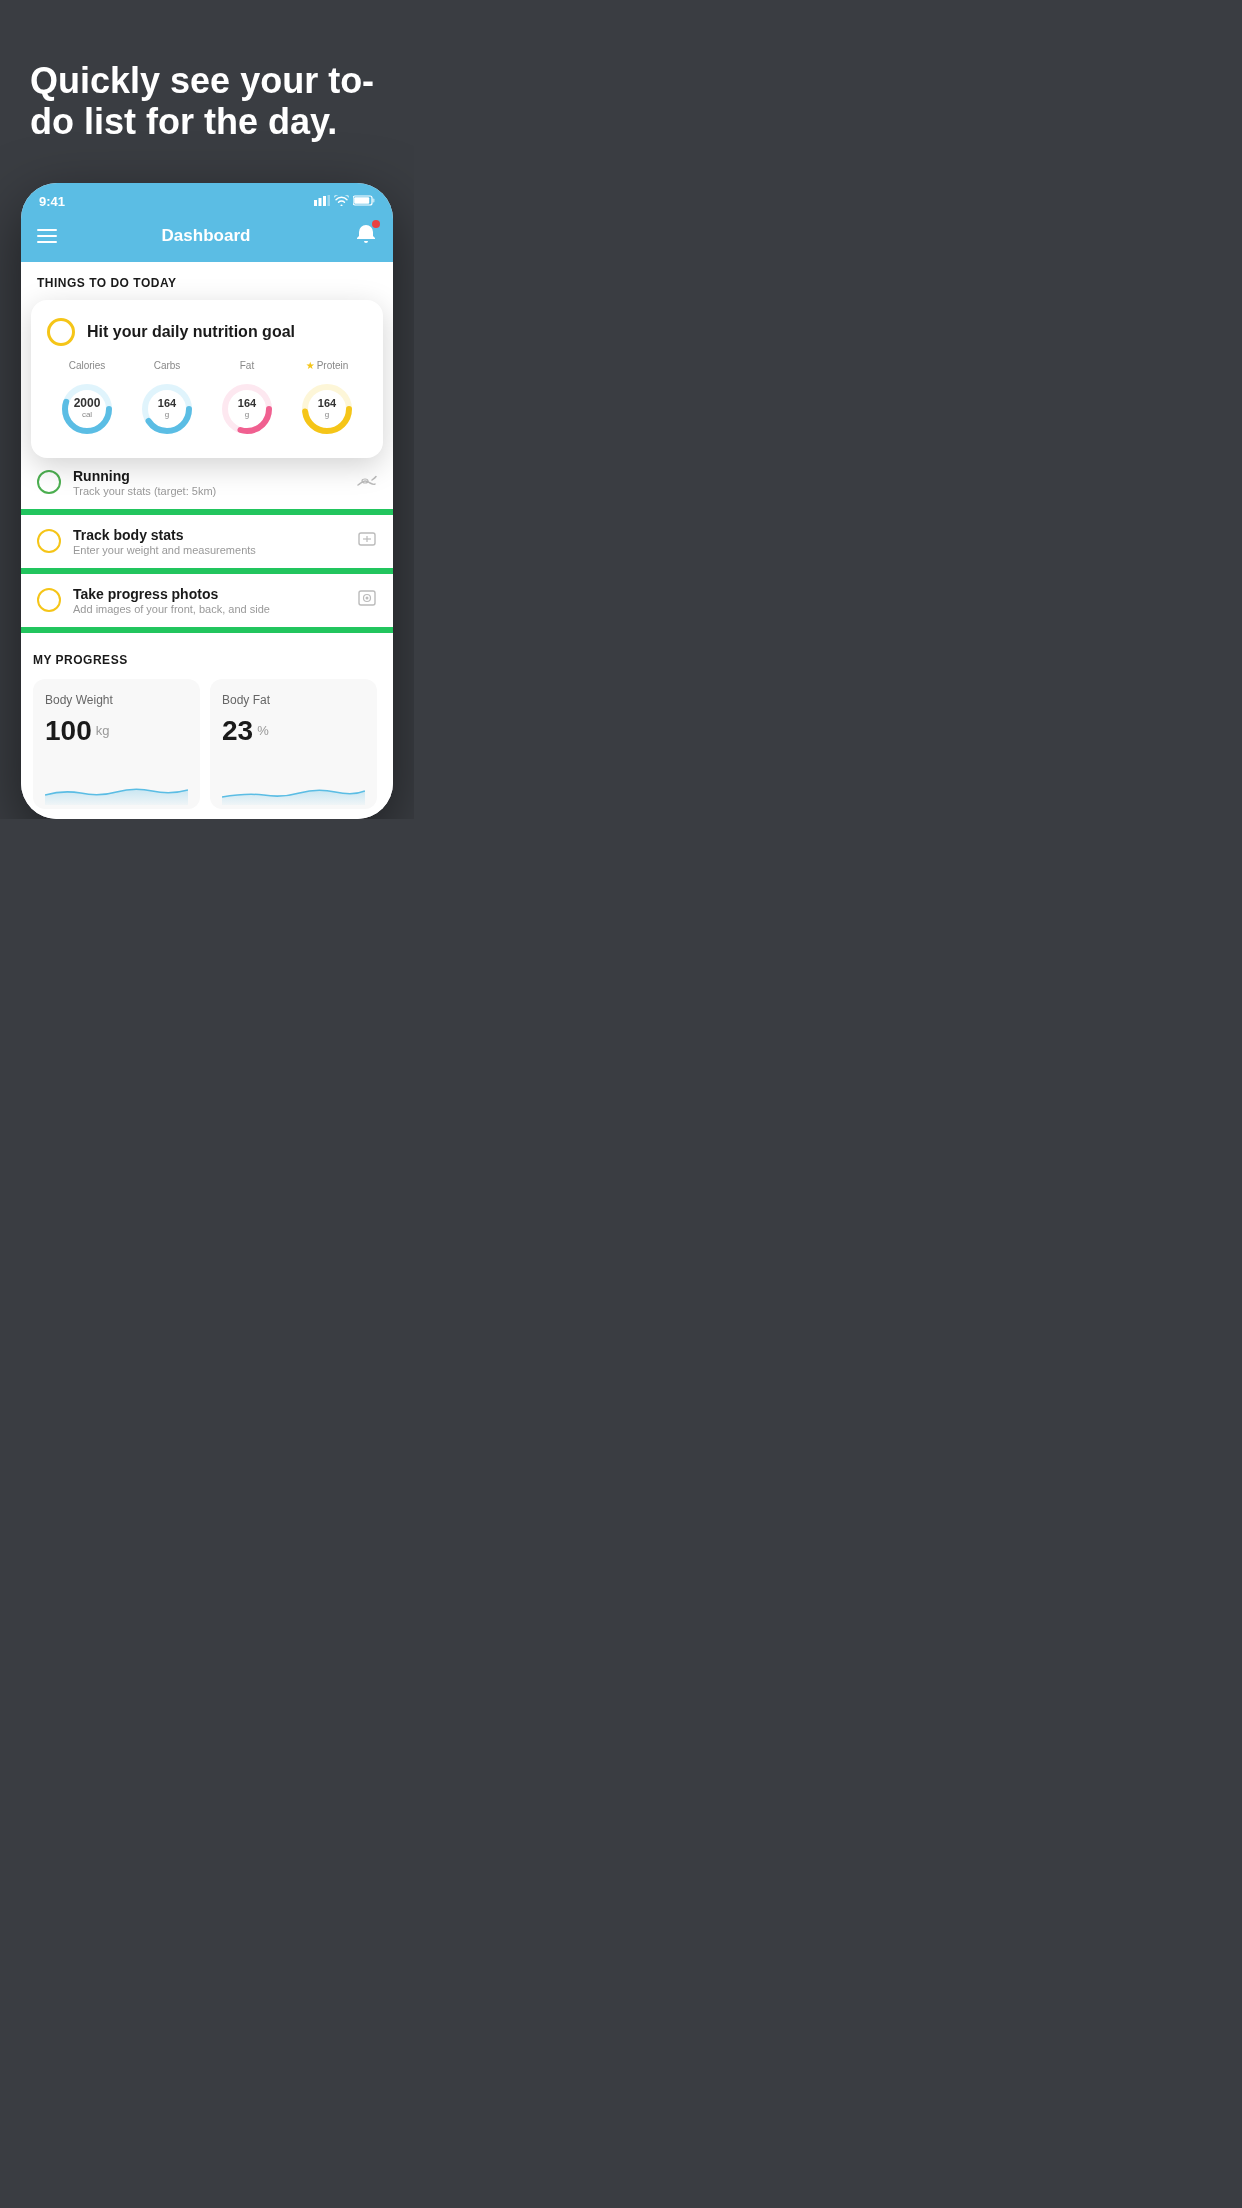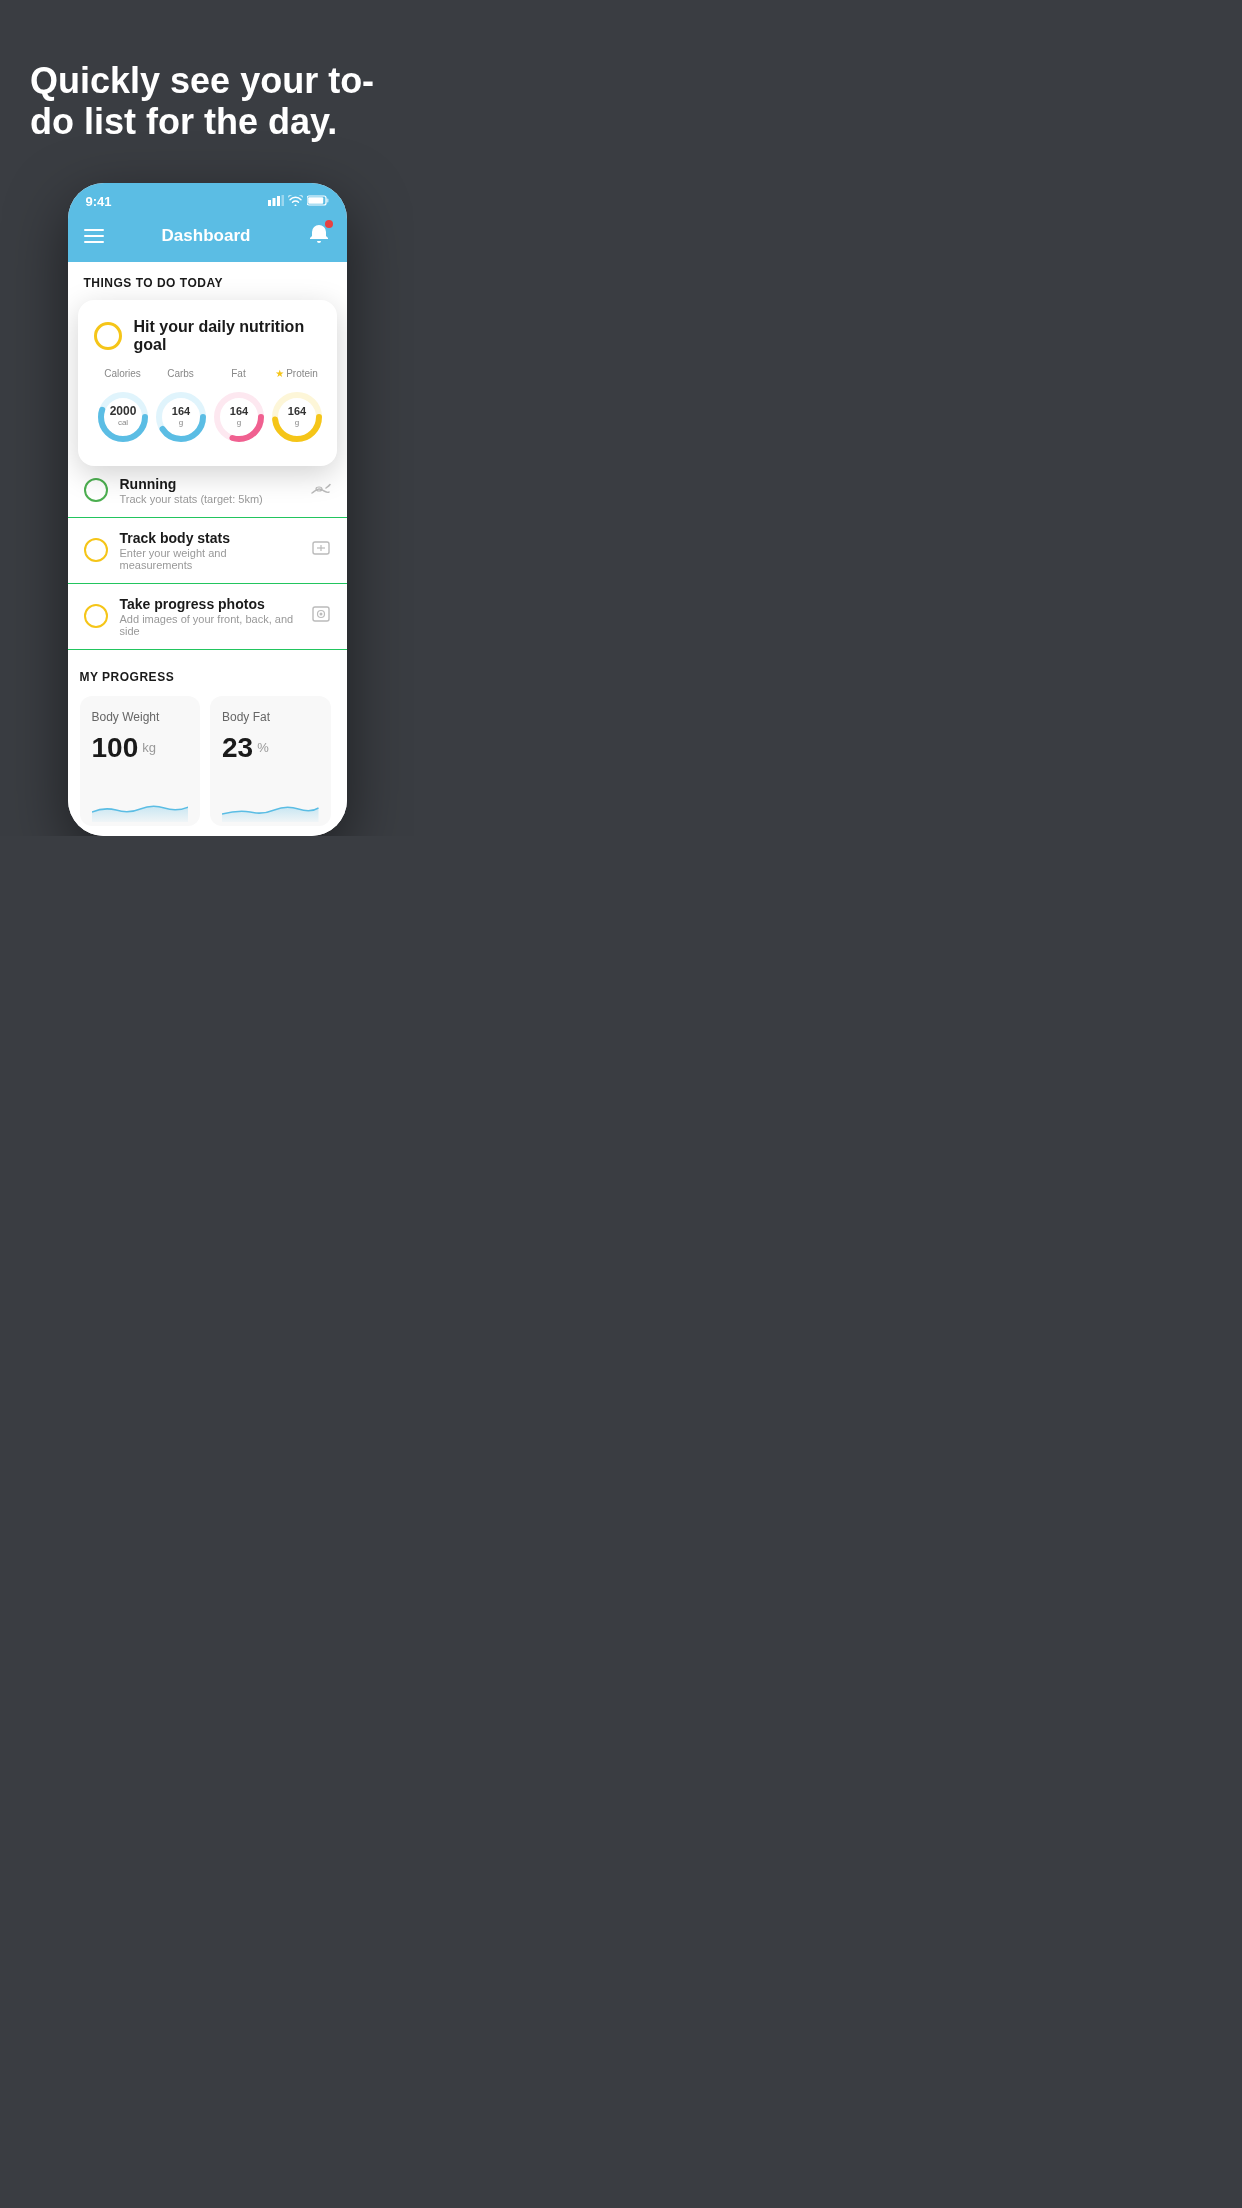--- a/index.html
+++ b/index.html
@@ -26,21 +26,21 @@
     }
     .hero-text h1 {
       font-size: 36px;
       font-weight: 800;
       line-height: 1.15;
     }
 
     
     .phone-mockup {
       margin: 20px auto 0 auto;
-      width: 279px;
+      width: 372px;
       background: #f2f2f7;
       border-radius: 36px;
       overflow: hidden;
       box-shadow: 0 20px 60px rgba(0,0,0,0.5);
       position: relative;
     }
 
     
     .status-bar {
       background: #5bbde4;
@@ -188,21 +188,21 @@
 
     
     .todo-list {
       background: #fff;
       margin-top: -2px;
     }
     .todo-item {
       display: flex;
       align-items: center;
       padding: 12px 16px;
-      border-bottom: 1px solid #22c55e;
+      border-bottom: 6px solid #22c55e;
       gap: 12px;
     }
     .todo-circle {
       width: 24px;
       height: 24px;
       border-radius: 50%;
       border: 2.5px solid #e0e0e0;
       flex-shrink: 0;
     }
     .todo-circle.green { border-color: #4caf50; }

